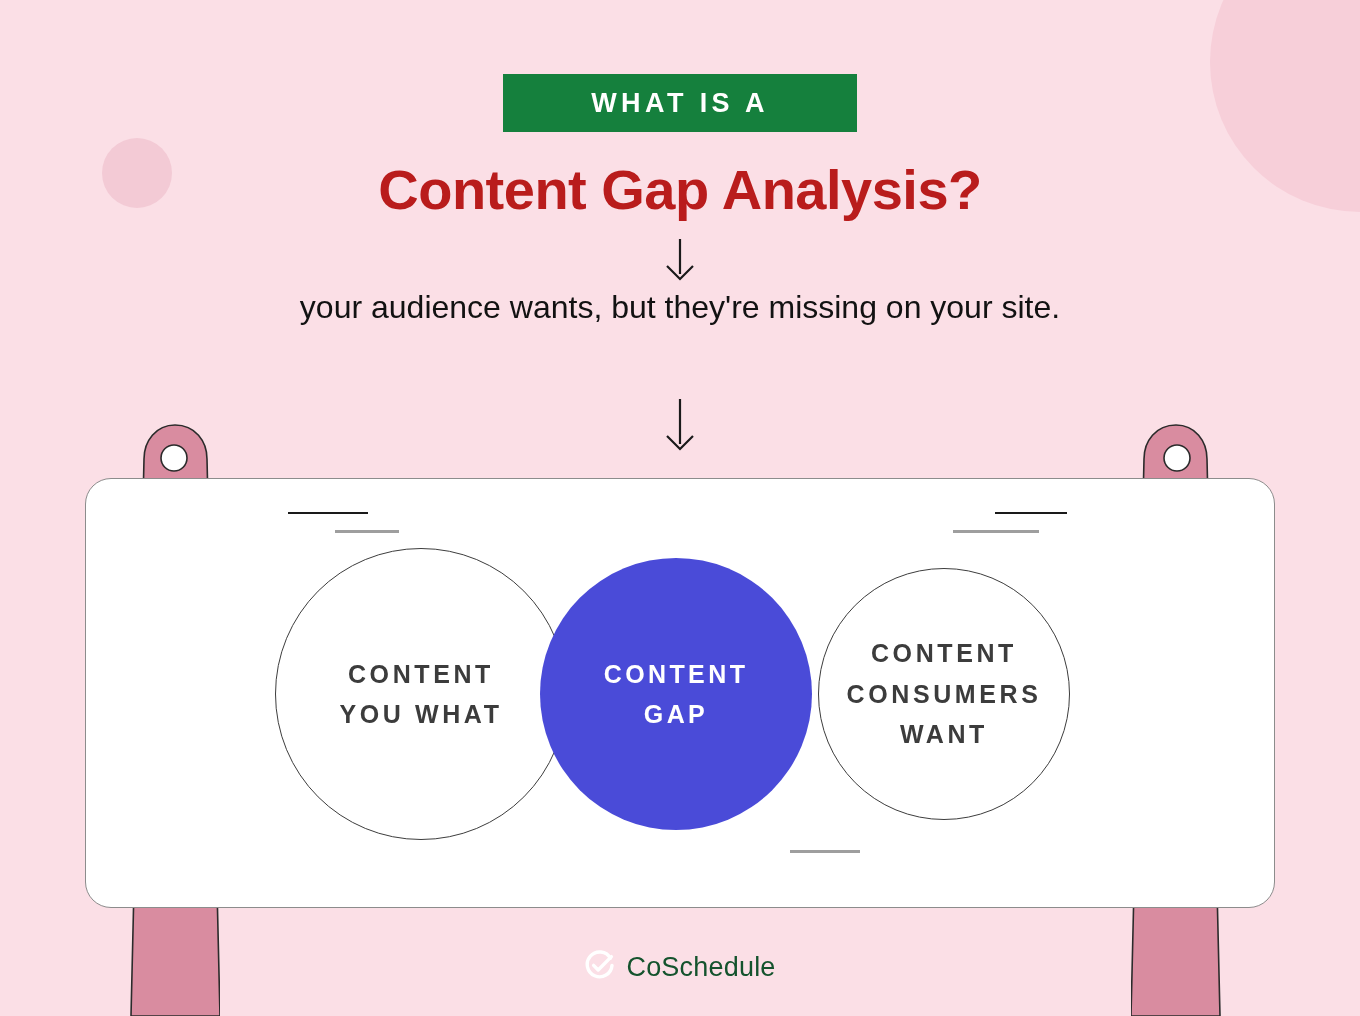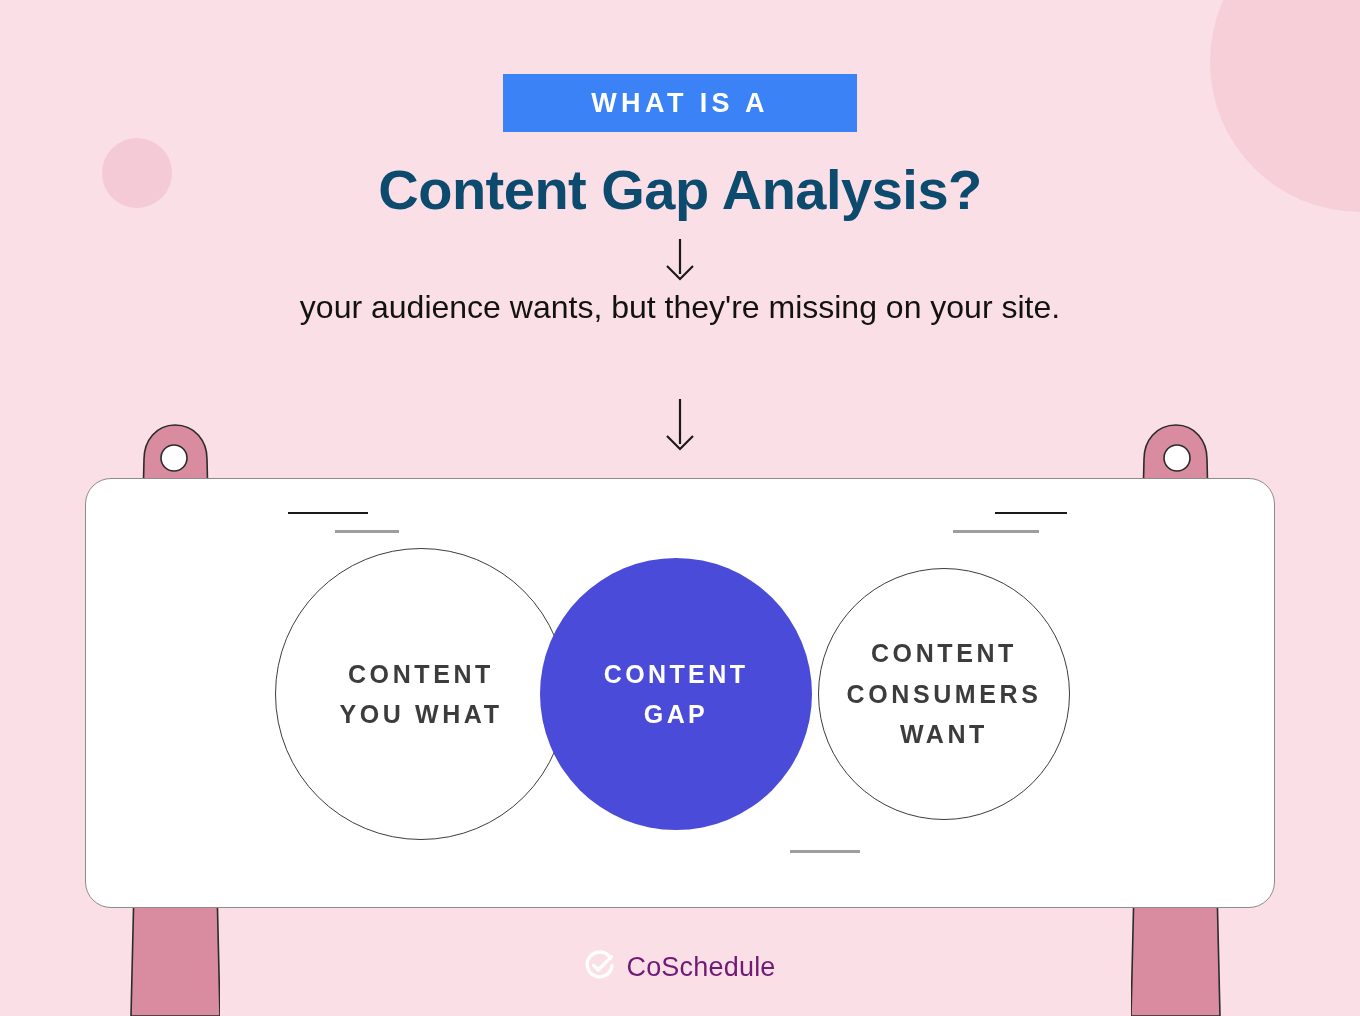--- a/index.html
+++ b/index.html
@@ -13,32 +13,32 @@
   #stage { position:absolute; inset:0; width:1360px; height:1016px; }
 
   
   .bg-blob { position:absolute; border-radius:50%; background:#f7cfd9; }
   #blob-tr { width:300px; height:300px; left:1210px; top:-88px; }
   #blob-left { width:70px; height:70px; left:102px; top:138px; background:#f3cad5; }
 
   
   #badge {
     position:absolute; left:503px; top:74px; width:354px; height:58px;
-    background:#3b82f6;
+    background:#15803d;
     display:flex; align-items:center; justify-content:center;
   }
   #badge .badge-text {
     color:#ffffff; font-size:27px; font-weight:bold;
     letter-spacing:4.4px; line-height:1;
   }
 
   
   #title {
     position:absolute; left:0; top:157px; width:1360px;
-    text-align:center; color:#0c4a6e;
+    text-align:center; color:#b91c1c;
     font-size:56px; font-weight:bold; letter-spacing:-0.5px;
     line-height:1.18;
   }
 
   
   .arrow { position:absolute; left:0; width:1360px; text-align:center; }
   .arrow svg { display:inline-block; }
 
   
   #description {
@@ -84,21 +84,21 @@
   .rule { position:absolute; z-index:4; }
   .rule.dark  { background:#1a1a1a; height:2.2px; }
   .rule.light { background:#9e9e9e; height:3px; }
 
   
   #footer-logo {
     position:absolute; left:0; top:950px; width:1360px;
     display:flex; align-items:center; justify-content:center; gap:11px;
   }
   #footer-logo .logo-word {
-    color:#701a75; font-size:27px; font-weight:normal; letter-spacing:0.2px;
+    color:#14532d; font-size:27px; font-weight:normal; letter-spacing:0.2px;
   }
 </style>
 </head>
 <body>
 
 <div id="stage">
 
   <div id="blob-tr" class="bg-blob"></div>
   <div id="blob-left" class="bg-blob"></div>
 

